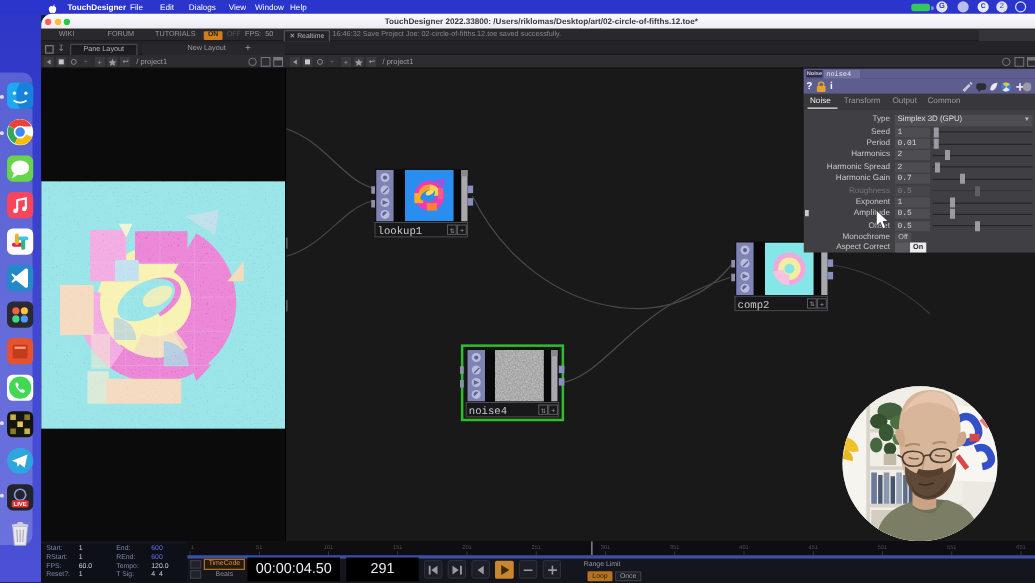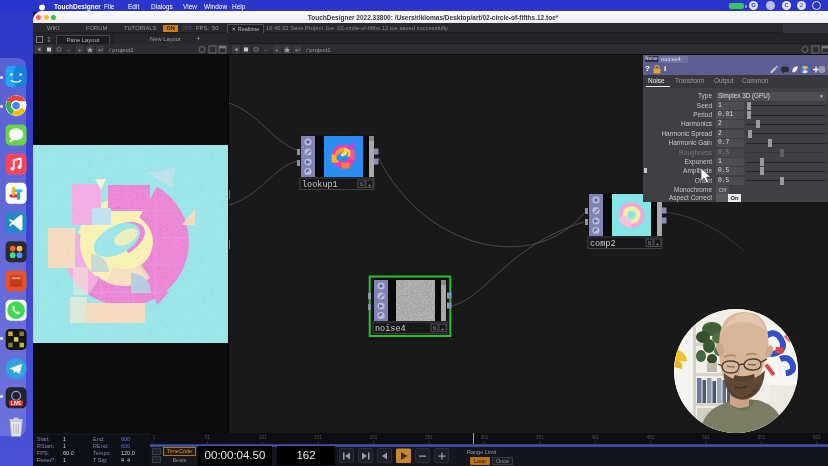--- a/index.html
+++ b/index.html
@@ -680,21 +680,21 @@
   <rect x="323" y="0" width="1" height="11" fill="#9a9aac"></rect>
 </svg>
 
 <div class="abs" style="left:150px;top:443.5px;width:678px;height:3.5px;background:linear-gradient(180deg,#28397c,#4156ae 55%,#2d3f84);"></div>
 
 <div class="abs" style="left:152px;top:448px;width:9px;height:7px;background:#22222a;border:1px solid #3a3a44;box-sizing:border-box;"></div>
 <div class="abs" style="left:152px;top:456px;width:9px;height:7px;background:#22222a;border:1px solid #3a3a44;box-sizing:border-box;"></div>
 <div class="abs" style="left:163px;top:447px;width:33px;height:9px;background:#241c10;border:1px solid #b06f20;box-sizing:border-box;color:#e8922e;font-size:5.5px;line-height:7px;text-align:center;">TimeCode</div>
 <div class="abs" style="left:163px;top:457px;width:33px;height:7px;color:#8a8a98;font-size:5.5px;line-height:7px;text-align:center;">Beats</div>
 <div class="abs" style="left:198px;top:445.5px;width:74px;height:19.5px;background:#000;color:#e9e9f2;font-size:11.5px;line-height:19.5px;text-align:center;">00:00:04.50</div>
-<div class="abs" style="left:277px;top:445.5px;width:58px;height:19.5px;background:#000;color:#e9e9f2;font-size:11.5px;line-height:19.5px;text-align:center;">162</div>
+<div class="abs" style="left:277px;top:445.5px;width:58px;height:19.5px;background:#000;color:#e9e9f2;font-size:11.5px;line-height:19.5px;text-align:center;">291</div>
 <svg class="abs" style="left:339px;top:448px;" width="110" height="16" viewBox="0 0 110 16">
   <g fill="#1e1e26" stroke="#32323c" stroke-width="0.8">
     <rect x="0.5" y="0.5" width="14" height="14" rx="1.5"></rect>
     <rect x="19.5" y="0.5" width="14" height="14" rx="1.5"></rect>
     <rect x="38.5" y="0.5" width="14" height="14" rx="1.5"></rect>
     <rect x="76.5" y="0.5" width="14" height="14" rx="1.5"></rect>
     <rect x="95.5" y="0.5" width="14" height="14" rx="1.5"></rect>
   </g>
   <rect x="57" y="0.5" width="15" height="14.5" rx="1.5" fill="#c9872d"></rect>
   <g fill="#9a9aa6">

